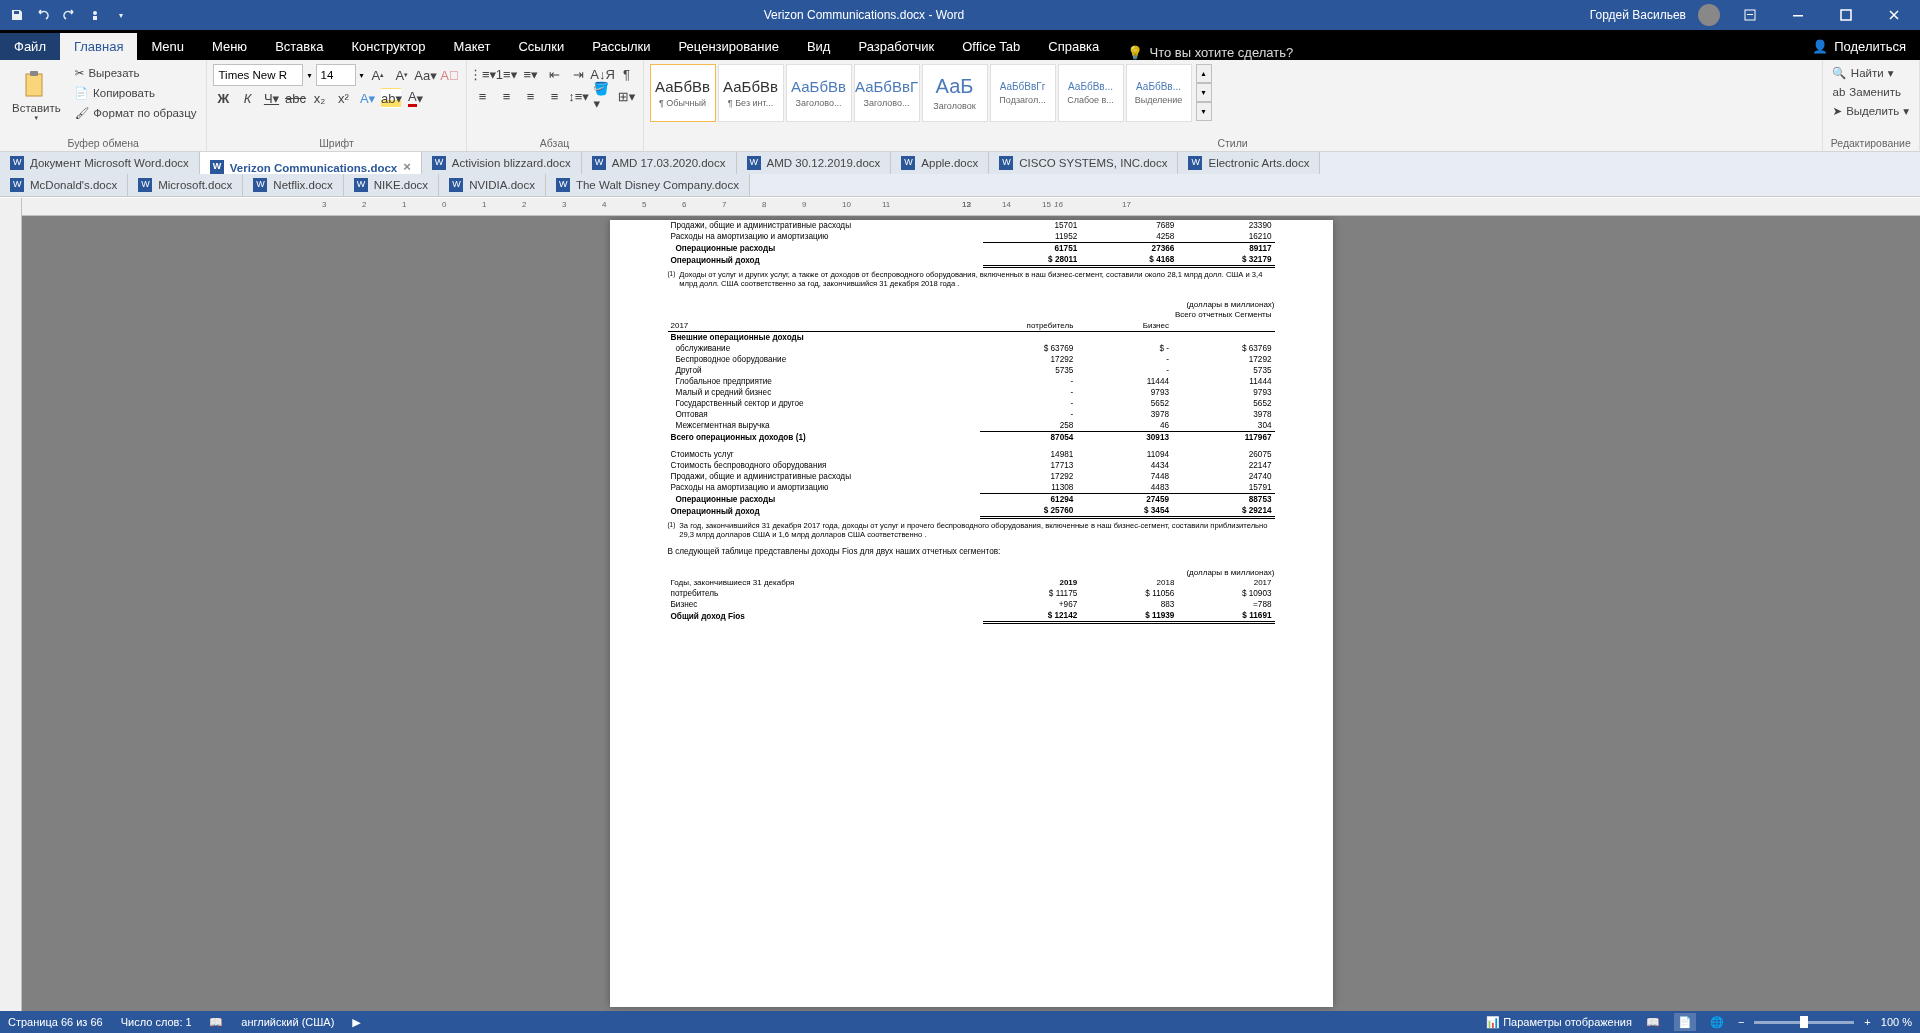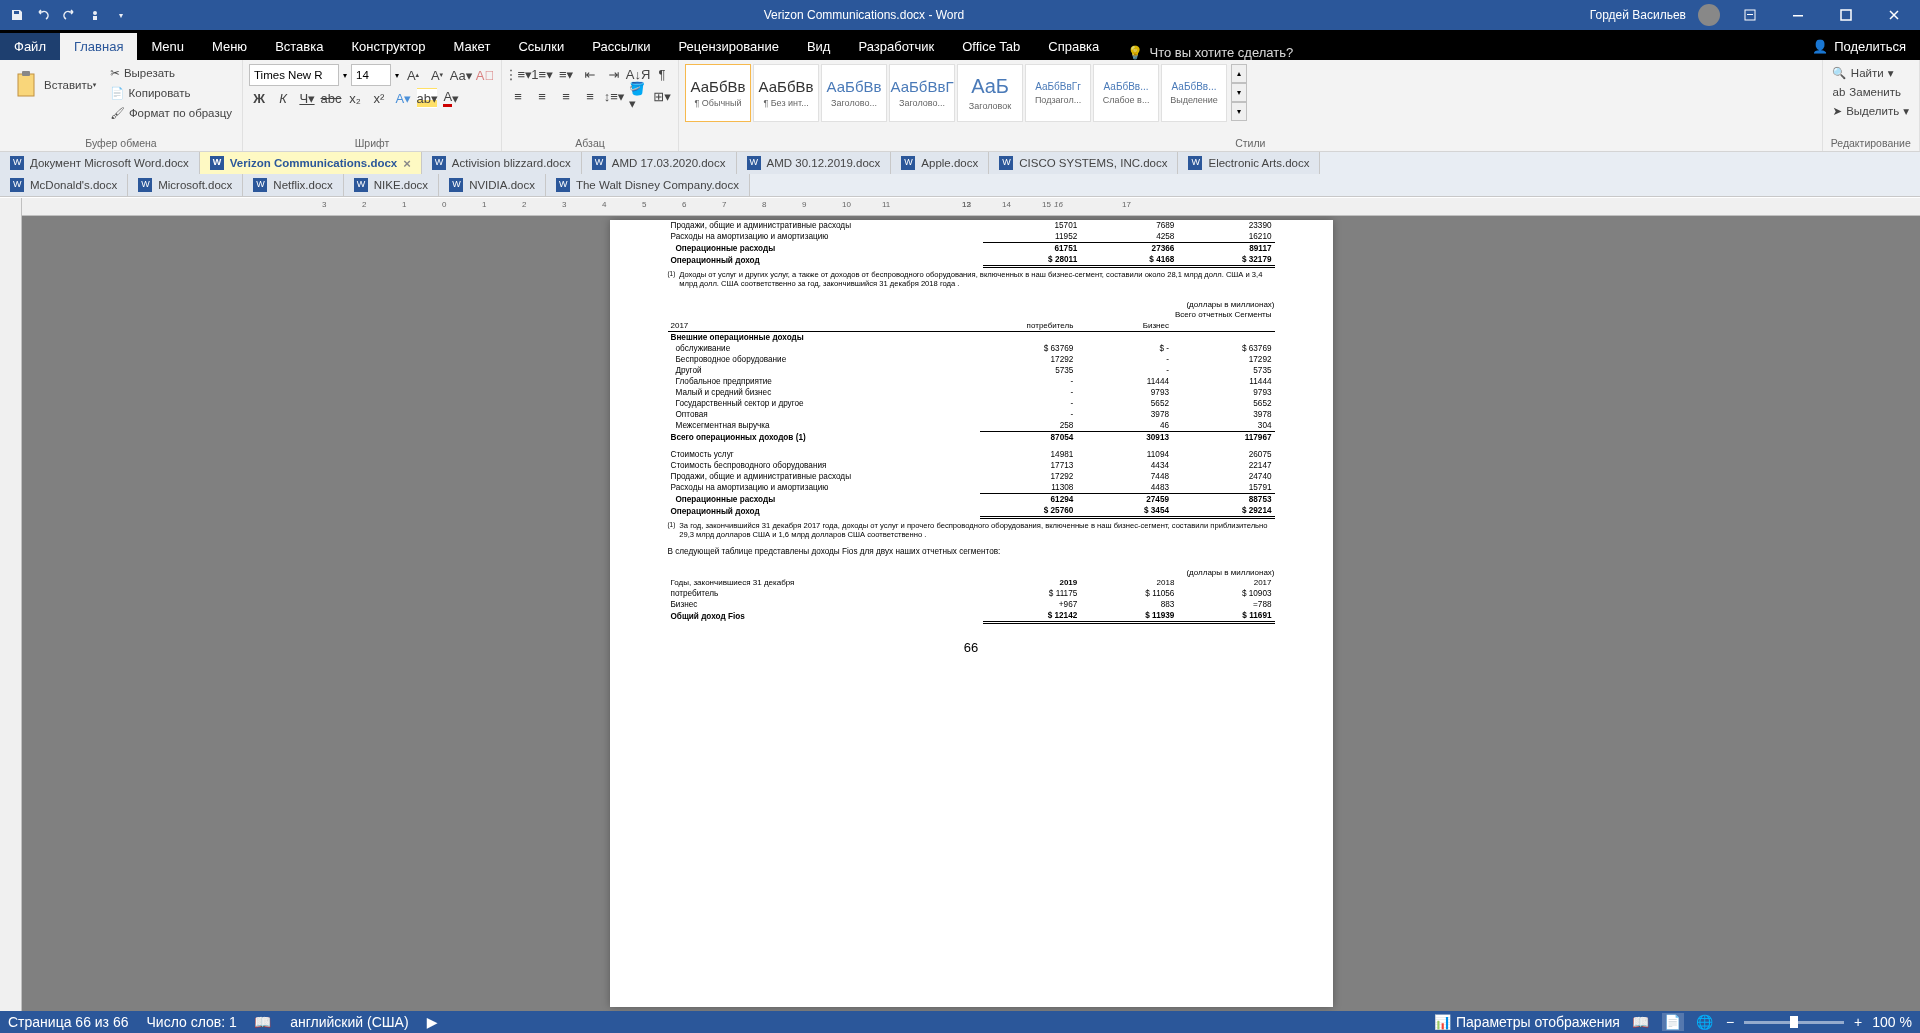--- a/index.html
+++ b/index.html
@@ -23,38 +23,38 @@
 .share-btn { margin-left: auto; padding: 6px 14px; display: flex; align-items: center; gap: 6px; }
 
 
 .ribbon { height: 92px; background: #f3f3f3; border-bottom: 1px solid #d4d4d4; display: flex; }
 .rgroup { border-right: 1px solid #e0e0e0; padding: 4px 6px 0 6px; display: flex; flex-direction: column; position: relative; }
 .rgroup-title { font-size: 10.5px; color: #666; text-align: center; padding: 2px 0; margin-top: auto; }
 .rgroup-body { flex: 1; display: flex; align-items: flex-start; gap: 4px; }
 .col { display: flex; flex-direction: column; gap: 2px; }
 .row { display: flex; align-items: center; gap: 4px; }
 .rbtn { padding: 2px 4px; font-size: 11.5px; color: #444; cursor: pointer; display: flex; align-items: center; gap: 4px; white-space: nowrap; }
-.big-btn { display: flex; flex-direction: row; align-items: center; padding: 4px 6px; font-size: 11.5px; color: #444; cursor: pointer; min-width: 44px; }
+.big-btn { display: flex; flex-direction: column; align-items: center; padding: 4px 6px; font-size: 11.5px; color: #444; cursor: pointer; min-width: 44px; }
 .big-icon { width: 32px; height: 32px; margin-bottom: 2px; }
 .font-select { height: 22px; border: 1px solid #c0c0c0; background: #fff; font-size: 11.5px; padding: 0 4px; display: flex; align-items: center; }
 .fname { width: 90px; }
 .fsize { width: 40px; }
 .tb-icon { width: 20px; height: 20px; display: flex; align-items: center; justify-content: center; border: 1px solid transparent; cursor: pointer; font-size: 13px; color: #444; }
 .style-gallery { display: flex; gap: 2px; }
 .style-item { width: 66px; height: 58px; border: 1px solid #e0e0e0; background: #fff; display: flex; flex-direction: column; align-items: center; justify-content: center; font-size: 9px; color: #666; cursor: pointer; }
 .style-item.sel { border-color: #f6b94d; }
 .style-preview { font-size: 15px; color: #333; margin-bottom: 3px; }
 .style-scroll { width: 16px; display: flex; flex-direction: column; }
 .style-scroll div { height: 19px; border: 1px solid #c0c0c0; background: #f0f0f0; cursor: pointer; display:flex; align-items:center; justify-content:center; font-size:8px; }
 
 
 .doctabs { background: #e8edf3; border-bottom: 1px solid #c8c8c8; }
 .doctabs-row { display: flex; height: 22px; }
 .doctab { display: flex; align-items: center; gap: 6px; padding: 0 10px; font-size: 11.5px; color: #444; border-right: 1px solid #c8c8c8; cursor: pointer; background: #e0e6ee; }
-.doctab.active { background: #fef9c3; font-weight: 600; color: #2b579a; }
+.doctab.active { background: #ffffff; font-weight: 600; color: #2b579a; align-items: flex-end; }
 .doc-icon { width: 14px; height: 14px; background: #2b579a; position: relative; }
 .doc-icon::after { content:"W"; color:#fff; font-size:9px; position:absolute; left:3px; top:1px; }
 .doctab .close { font-size: 13px; color: #888; }
 
 
 .workspace { position: absolute; top: 198px; left: 0; right: 0; bottom: 22px; background: #808080; display: flex; }
 .vruler { width: 22px; background: #f0f0f0; border-right: 1px solid #c0c0c0; position: relative; font-size: 8px; color: #666; }
 .hruler-wrap { flex: 1; display: flex; flex-direction: column; }
 .hruler { height: 18px; background: #f0f0f0; border-bottom: 1px solid #c0c0c0; position: relative; font-size: 8px; color: #666; }
 .hruler-mark { position: absolute; top: 2px; }
@@ -70,21 +70,21 @@
 .line-top td { border-top: 1px solid #000; }
 .thick-top td:not(:first-child) { border-top: 1px solid #000; }
 .dbl td:not(:first-child) { border-bottom: 3px double #000; }
 .footnote { font-size: 7.6px; margin: 2px 0 6px 0; display: flex; gap: 4px; }
 .unit-note { font-size: 8px; text-align: right; margin-top: 12px; }
 .col-hdr td { text-align: right; font-size: 8px; }
 .pgnum { text-align: center; font-size: 13px; margin-top: 16px; }
 .para { font-size: 8.2px; margin: 8px 0; }
 
 
-.status { position: absolute; bottom: 0; left: 0; right: 0; height: 22px; background: #2b579a; color: #fff; font-size: 14px; display: flex; align-items: center; padding: 0 8px; gap: 18px; }
+.status { position: absolute; bottom: 0; left: 0; right: 0; height: 22px; background: #2b579a; color: #fff; font-size: 11px; display: flex; align-items: center; padding: 0 8px; gap: 18px; }
 .status-right { margin-left: auto; display: flex; align-items: center; gap: 10px; }
 .view-btn { width: 22px; height: 18px; display: flex; align-items: center; justify-content: center; cursor: pointer; }
 .slider { width: 100px; height: 3px; background: rgba(255,255,255,0.5); position: relative; }
 .slider-thumb { width: 8px; height: 12px; background: #fff; position: absolute; top: -5px; left: 46px; }
 
 svg { display: block; }
 </style>
 </head>
 <body>
 
@@ -577,21 +577,20 @@
                 <td>=788</td>
               </tr>
               <tr class="bold dbl">
                 <td>Общий доход Fios</td>
                 <td>$        12142</td>
                 <td>$        11939</td>
                 <td>$        11691</td>
               </tr>
             </tbody>
           </table>
-          <div class="pgnum">66</div>
         </div>
     </div>
   </div>
 </div>
 
 <div class="status">
   <span>Страница 66 из 66</span>
   <span>Число слов: 1</span>
   <span>📖</span>
   <span>английский (США)</span>

